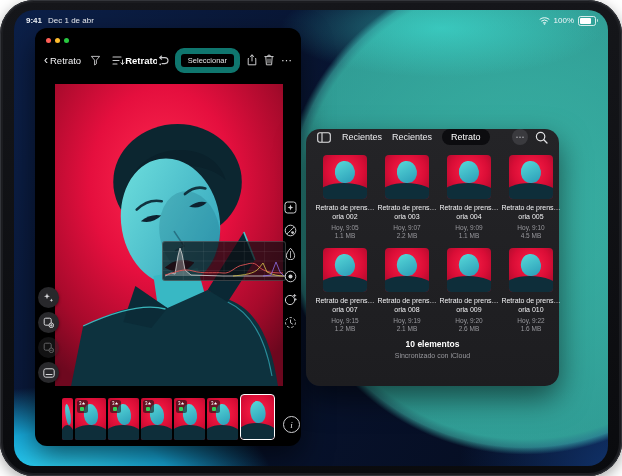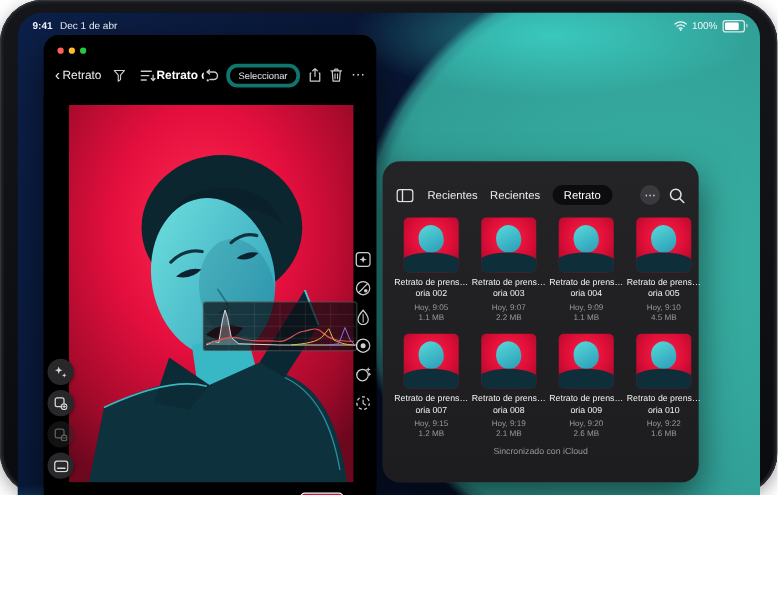--- a/index.html
+++ b/index.html
@@ -1,16 +1,16 @@
 <!DOCTYPE html>
 <html><head>
 <meta charset="utf-8">
 <style>
   html,body{margin:0;padding:0;background:#fff;font-family:"Liberation Sans",sans-serif;}
-  .stage{position:relative;width:622px;height:396px;overflow:hidden;}
+  .stage{position:relative;width:622px;height:476px;overflow:hidden;}
   
   .device{position:absolute;inset:0;background:linear-gradient(180deg,#15161a,#0a0b0e);border-radius:34px;
           box-shadow:inset 0 0 0 1px #33353a, inset 0 0 0 3px #1b1c20, 0 4px 14px rgba(0,0,0,.35);}
   .screen{position:absolute;left:14px;top:10px;width:594px;height:456px;border-radius:20px;overflow:hidden;
     background:
       radial-gradient(ellipse 230px 70px at 72% 4%, rgba(64,232,220,.55), rgba(64,232,220,0) 70%),
       radial-gradient(circle 244px at 86% 44%, rgba(80,235,215,.45) 97%, rgba(80,235,215,0) 100%),
       radial-gradient(circle 238px at 86% 44%, #257f78 0%, #1d6e6b 55%, #175e60 96%, rgba(8,18,38,0) 100%),
       radial-gradient(ellipse 340px 150px at 8% 103%, #35e2ff 0%, #17a9da 32%, rgba(10,30,60,0) 62%),
       radial-gradient(circle 230px at 102% 102%, #11346e 0%, rgba(10,25,58,0) 70%),
@@ -26,21 +26,21 @@
   
   .editor{position:absolute;left:21px;top:18px;width:266px;height:418px;background:#000;border-radius:12px;
           box-shadow:0 12px 30px rgba(0,0,0,.55);}
   .lights{position:absolute;left:11px;top:10px;display:flex;gap:4px;}
   .lights i{width:5px;height:5px;border-radius:50%;}
   .toolbar{position:absolute;left:0;right:0;top:19px;height:26px;display:flex;align-items:center;padding:0 9px;color:#e8e8ea;}
   .back{display:flex;align-items:center;gap:2px;font-size:9.5px;color:#f0f0f2;}
   .back .chev{font-size:12px;line-height:1;margin-top:-1px;}
   .tb-ico{display:flex;align-items:center;justify-content:center;opacity:.92;}
   .tb-title{flex:1;text-align:center;font-size:9.5px;font-weight:bold;color:#fff;white-space:nowrap;overflow:hidden;}
-  .select-btn{font-size:7.5px;color:#e6e6e8;border:3px solid #0f766e;border-radius:9px;padding:2px 7px;white-space:nowrap;}
+  .select-btn{font-size:7.5px;color:#e6e6e8;border:6px solid #0f766e;border-radius:9px;padding:2px 7px;white-space:nowrap;}
   .more-dots{font-size:11px;color:#dcdcde;line-height:1;}
   
   .canvas{position:absolute;left:0;right:0;top:50px;bottom:56px;background:#000;}
   .photo{position:absolute;left:20px;right:18px;top:6px;bottom:4px;overflow:hidden;}
   .photo svg{width:100%;height:100%;display:block;}
   
   .rail{position:absolute;right:2px;top:122px;width:18px;display:flex;flex-direction:column;gap:9px;align-items:center;}
   .rail .tool{width:14px;height:14px;display:flex;align-items:center;justify-content:center;}
   
   .lbtns{position:absolute;left:3px;bottom:7px;display:flex;flex-direction:column;gap:4px;}
@@ -64,21 +64,21 @@
             display:flex;align-items:center;justify-content:center;background:rgba(0,0,0,.35);}
   
   .portrait{background:radial-gradient(circle at 50% 36%, #ff2048 0%, #d90d36 52%, #8d0a26 100%);position:relative;}
   .portrait::before{content:"";position:absolute;left:50%;top:14%;width:46%;height:50%;transform:translateX(-50%) rotate(-8deg);
        background:linear-gradient(160deg,#57d8d8,#2b9db8);border-radius:50% 50% 46% 46%;}
   .portrait::after{content:"";position:absolute;left:-12%;right:-12%;bottom:-16%;height:52%;
        background:#0e2e3a;border-radius:48% 52% 0 0;}
   
   .files{position:absolute;left:292px;top:119px;width:253px;height:257px;border-radius:14px;
          background:linear-gradient(180deg,#242427,#1d1d20);box-shadow:0 12px 30px rgba(0,0,0,.55);color:#f0f0f2;}
-  .fheader{display:flex;align-items:center;gap:9px;padding:19px 11px 6px 11px;}
+  .fheader{display:flex;align-items:center;gap:9px;padding:0 11px 6px 11px;}
   .ftabs{display:flex;align-items:center;gap:10px;font-size:9px;color:#ececef;margin-left:2px;}
   .ftab{white-space:nowrap;}
   .ftab.sel{background:#0c0c0f;border-radius:10px;padding:3px 9px;color:#fff;}
   .fh-right{margin-left:auto;display:flex;align-items:center;gap:7px;}
   .circle-more{width:16px;height:16px;border-radius:50%;background:#3a3a3e;display:flex;align-items:center;justify-content:center;
                font-size:9px;color:#e8e8ea;line-height:1;}
   .fgrid{display:grid;grid-template-columns:repeat(4,1fr);padding:4px 8px 0 8px;row-gap:9px;}
   .fcell{display:flex;flex-direction:column;align-items:center;text-align:center;}
   .fthumb{width:44px;height:44px;border-radius:4px;overflow:hidden;}
   .fname{font-size:7px;line-height:1.35;color:#f3f3f5;margin-top:4px;width:62px;}
@@ -386,18 +386,19 @@
         </div>
         <div class="fcell">
           <span class="fthumb portrait"></span>
           <span class="fname">Retrato de prens…oria 010</span>
           <span class="fmeta">Hoy, 9:22</span>
           <span class="fsize">1.6 MB</span>
         </div>
       </div>
 
       <div class="ffooter">
+        <div class="fcount">10 elementos</div>
         <div class="fsync">Sincronizado con iCloud</div>
       </div>
     </div>
 
   </div>
 </div>
 
 </body></html>

